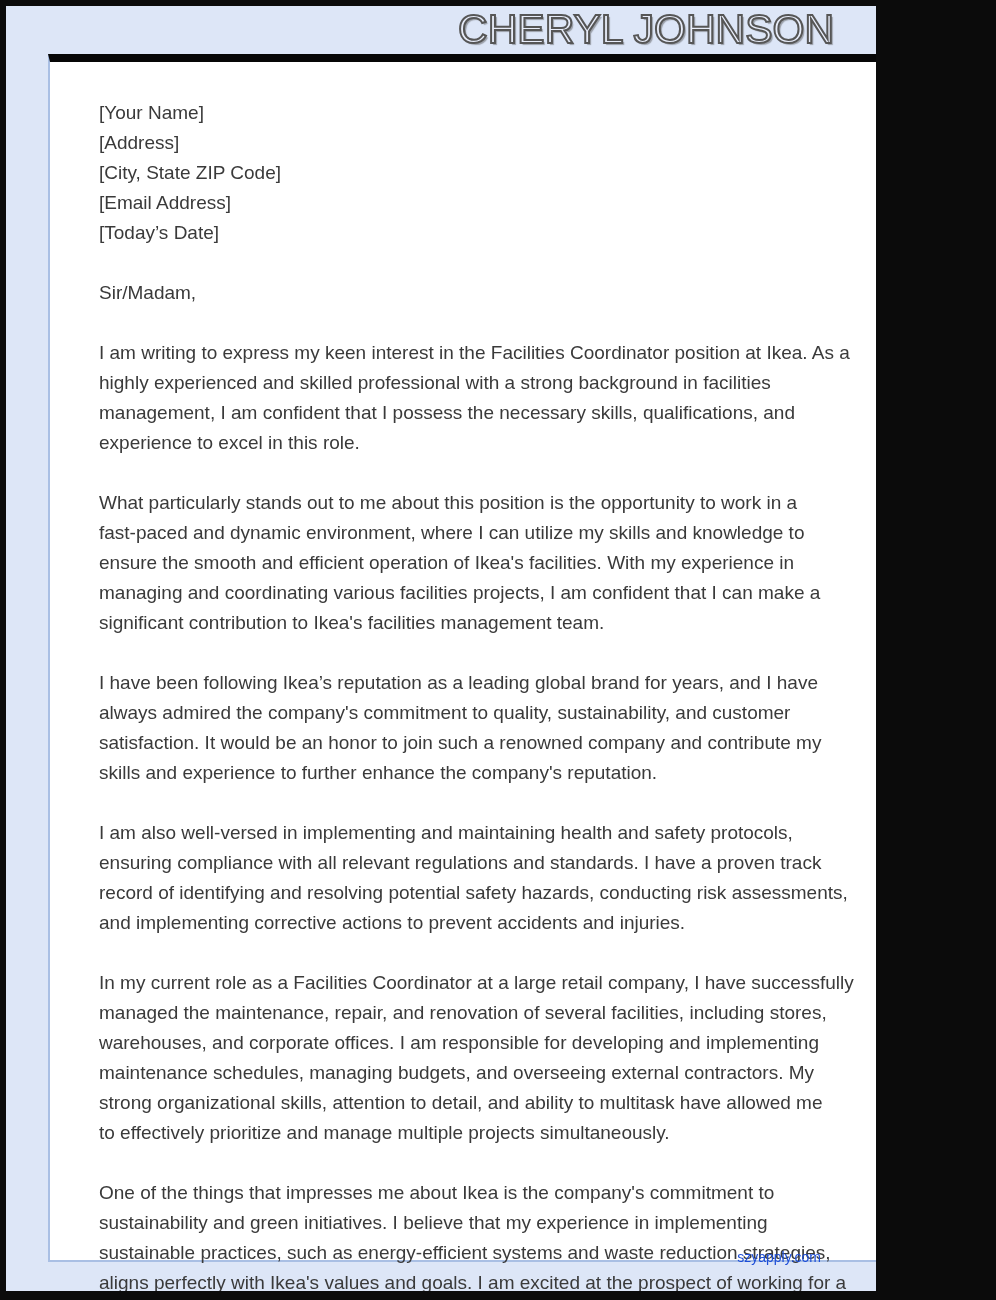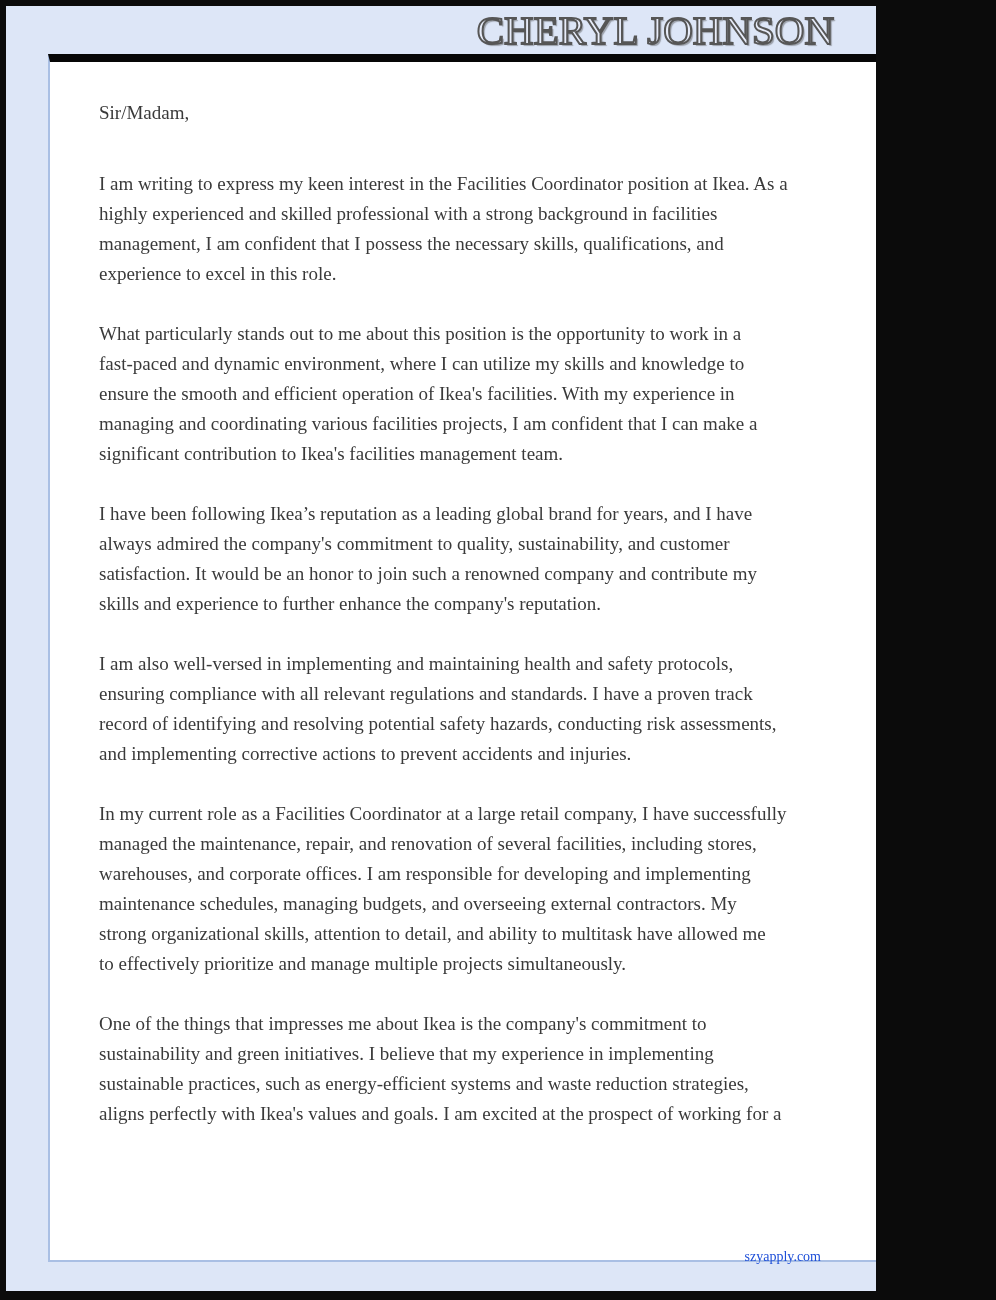--- a/index.html
+++ b/index.html
@@ -11,21 +11,20 @@
   .frame {
     position: relative;
     width: 884px;
     height: 1300px;
     box-sizing: border-box;
     border-style: solid;
     border-color: #0b0b0b;
     border-width: 6px 8px 9px 6px;
     background: #dde6f7;
     overflow: hidden;
-    font-family: Liberation Serif, serif;
   }
   .header-name {
     position: absolute;
     top: 0px;
     right: 42px;
     font-size: 41px;
     font-weight: 400;
     letter-spacing: 0px;
     color: #e8edfa;
     -webkit-text-stroke: 2px #565656;
@@ -49,21 +48,21 @@
     position: absolute;
     left: 93px;
     top: 92px;
     width: 832px;
     color: #3a3a3a;
     font-size: 19px;
     line-height: 30px;
   }
   .sender-block { margin: 0 0 30px 0; }
   .sender-line { height: 30px; }
-  .salutation { margin: 0 0 41px 0; }
+  .salutation { margin: 0 0 30px 0; }
   .para {
     white-space: pre;
     margin: 0 0 30px 0;
   }
   .watermark {
     position: absolute;
     top: 1242px;
     right: 55px;
     font-size: 14px;
     line-height: 18px;
@@ -74,20 +73,27 @@
 <body>
 
 <div class="frame">
 
   <div class="header-name">CHERYL JOHNSON</div>
 
   <div class="paper"></div>
 
   <div class="letter">
 
+    <div class="sender-block">
+      <div class="sender-line">[Your Name]</div>
+      <div class="sender-line">[Address]</div>
+      <div class="sender-line">[City, State ZIP Code]</div>
+      <div class="sender-line">[Email Address]</div>
+      <div class="sender-line">[Today’s Date]</div>
+    </div>
 
     <div class="salutation">Sir/Madam,</div>
 
     <div class="para">I am writing to express my keen interest in the Facilities Coordinator position at Ikea. As a
 highly experienced and skilled professional with a strong background in facilities
 management, I am confident that I possess the necessary skills, qualifications, and
 experience to excel in this role.</div>
     <div class="para">What particularly stands out to me about this position is the opportunity to work in a
 fast-paced and dynamic environment, where I can utilize my skills and knowledge to
 ensure the smooth and efficient operation of Ikea's facilities. With my experience in

